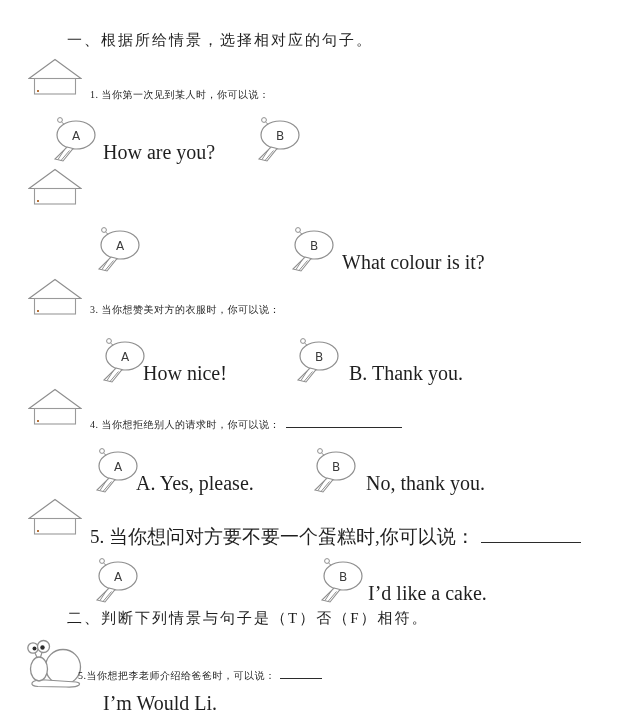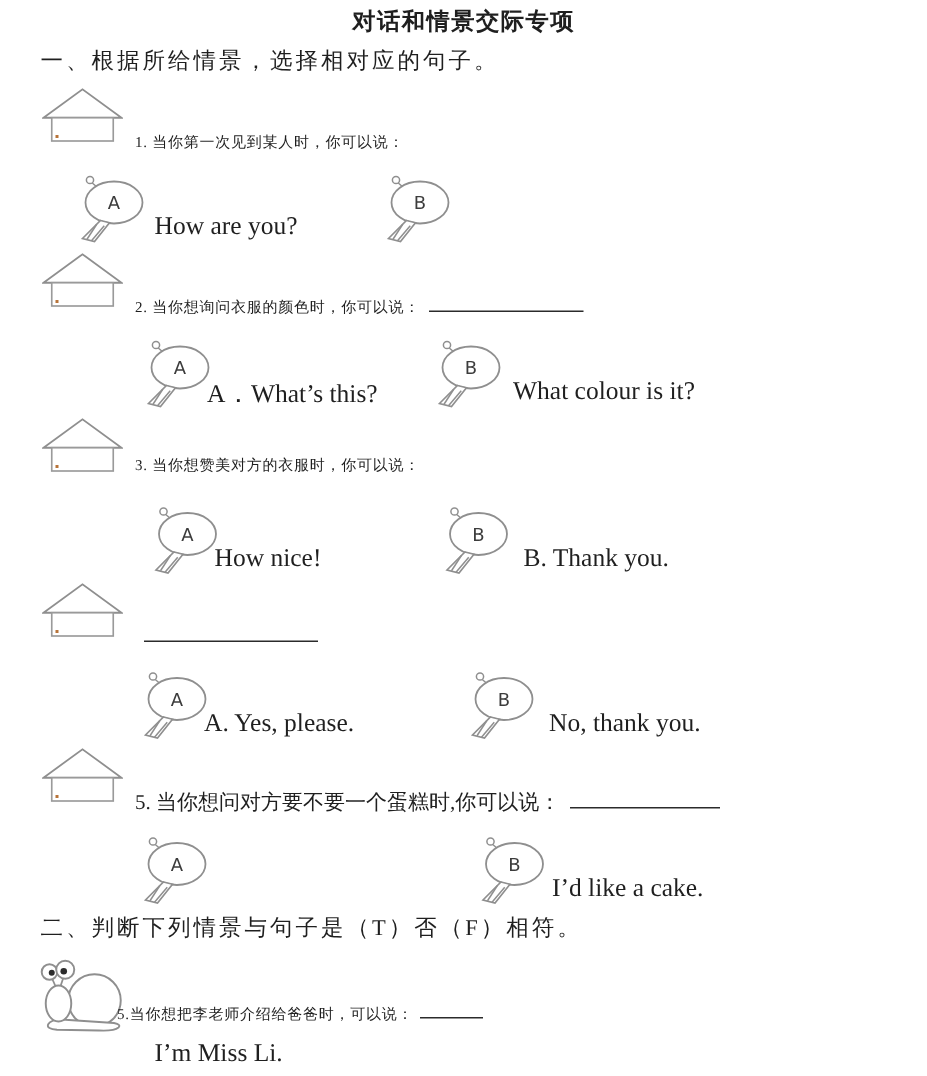--- a/index.html
+++ b/index.html
@@ -1,33 +1,32 @@
 <!DOCTYPE html>
 <html><head>
 <meta charset="utf-8">
 <style>
   html,body{margin:0;padding:0;background:#ffffff;}
   .page{position:relative;width:618px;height:717px;background:#ffffff;overflow:hidden;
         font-family:"Liberation Serif","DejaVu Serif",serif;color:#1f1f1f;}
   .abs{position:absolute;white-space:nowrap;}
   .title{font-weight:bold;font-size:15.5px;letter-spacing:1px;left:0;right:0;text-align:center;top:4px;}
-  .head{font-size:15px;letter-spacing:2px;}
+  .head{font-size:15px;letter-spacing:2px;margin-left:40px;}
   .cjk{font-size:10px;letter-spacing:0.5px;}
-  .cjk-tight{font-size:14px;letter-spacing:0;}
-  .en{font-size:17px;}
+  .cjk-tight{font-size:19px;letter-spacing:0;}
+  .en{font-size:20px;}
   .blank{display:inline-block;height:14px;border-bottom:1.4px solid #2b2b2b;margin-left:6px;}
   svg{display:block;}
   .bl-letter{font-family:"DejaVu Sans","Liberation Sans",sans-serif;font-size:12px;fill:#3c3c3c;}
 </style>
 </head>
 <body>
 
 <div class="page">
 
-  <div class="abs title">对话和情景交际专项</div>
 
   <div class="abs head" style="left:27px;top:31px">一、根据所给情景，选择相对应的句子。</div>
 
   <div class="abs" style="left:28px;top:58px">
     <svg width="54" height="38" viewBox="0 0 54 38">
       <polygon points="1,20.5 27,1.5 53,20.5" fill="#ffffff" stroke="#8f8f8f" stroke-width="1.2"></polygon>
       <rect x="6.5" y="20.5" width="41" height="15.5" fill="#ffffff" stroke="#9a9a9a" stroke-width="1.1"></rect>
       <rect x="9" y="32" width="2" height="2" fill="#b8743a" stroke="none"></rect>
     </svg>
   </div>
@@ -58,35 +57,31 @@
     </svg>
   </div>
 
   <div class="abs" style="left:28px;top:168px">
     <svg width="54" height="38" viewBox="0 0 54 38">
       <polygon points="1,20.5 27,1.5 53,20.5" fill="#ffffff" stroke="#8f8f8f" stroke-width="1.2"></polygon>
       <rect x="6.5" y="20.5" width="41" height="15.5" fill="#ffffff" stroke="#9a9a9a" stroke-width="1.1"></rect>
       <rect x="9" y="32" width="2" height="2" fill="#b8743a" stroke="none"></rect>
     </svg>
   </div>
-  <div class="abs cjk" style="left:90px;top:193px">
-    <span>2. 当你想询问衣服的颜色时，你可以说：</span><span class="blank" style="width:103px"></span>
-  </div>
   <div class="abs" style="left:94px;top:226px">
     <svg width="48" height="46" viewBox="0 0 48 46">
       <circle cx="10" cy="4" r="2.4" fill="#ffffff" stroke="#8f8f8f" stroke-width="1"></circle>
       <line x1="11.5" y1="6" x2="15" y2="9" stroke="#8f8f8f" stroke-width="1"></line>
       <ellipse cx="26" cy="19" rx="19" ry="14" fill="#ffffff" stroke="#8f8f8f" stroke-width="1.2"></ellipse>
       <polygon points="17,31 23,32.5 13,45 5,43" fill="#ffffff" stroke="#8f8f8f" stroke-width="1.1"></polygon>
       <line x1="14.5" y1="33.5" x2="8" y2="43.5" stroke="#8f8f8f" stroke-width="1"></line>
       <line x1="19.5" y1="34.5" x2="11" y2="44.5" stroke="#8f8f8f" stroke-width="1"></line>
       <text class="bl-letter" x="26" y="23.5" text-anchor="middle">A</text>
     </svg>
   </div>
-  <div class="abs en" style="left:138px;top:251px">A．What’s this?</div>
   <div class="abs" style="left:288px;top:226px">
     <svg width="48" height="46" viewBox="0 0 48 46">
       <circle cx="10" cy="4" r="2.4" fill="#ffffff" stroke="#8f8f8f" stroke-width="1"></circle>
       <line x1="11.5" y1="6" x2="15" y2="9" stroke="#8f8f8f" stroke-width="1"></line>
       <ellipse cx="26" cy="19" rx="19" ry="14" fill="#ffffff" stroke="#8f8f8f" stroke-width="1.2"></ellipse>
       <polygon points="17,31 23,32.5 13,45 5,43" fill="#ffffff" stroke="#8f8f8f" stroke-width="1.1"></polygon>
       <line x1="14.5" y1="33.5" x2="8" y2="43.5" stroke="#8f8f8f" stroke-width="1"></line>
       <line x1="19.5" y1="34.5" x2="11" y2="44.5" stroke="#8f8f8f" stroke-width="1"></line>
       <text class="bl-letter" x="26" y="23.5" text-anchor="middle">B</text>
     </svg>
@@ -129,21 +124,21 @@
   <div class="abs en" style="left:349px;top:362px">B. Thank you.</div>
 
   <div class="abs" style="left:28px;top:388px">
     <svg width="54" height="38" viewBox="0 0 54 38">
       <polygon points="1,20.5 27,1.5 53,20.5" fill="#ffffff" stroke="#8f8f8f" stroke-width="1.2"></polygon>
       <rect x="6.5" y="20.5" width="41" height="15.5" fill="#ffffff" stroke="#9a9a9a" stroke-width="1.1"></rect>
       <rect x="9" y="32" width="2" height="2" fill="#b8743a" stroke="none"></rect>
     </svg>
   </div>
   <div class="abs cjk" style="left:90px;top:413px">
-    <span class="blank" style="width:116px"></span>
+    <span>4. 当你想拒绝别人的请求时，你可以说：</span><span class="blank" style="width:116px"></span>
   </div>
   <div class="abs" style="left:92px;top:447px">
     <svg width="48" height="46" viewBox="0 0 48 46">
       <circle cx="10" cy="4" r="2.4" fill="#ffffff" stroke="#8f8f8f" stroke-width="1"></circle>
       <line x1="11.5" y1="6" x2="15" y2="9" stroke="#8f8f8f" stroke-width="1"></line>
       <ellipse cx="26" cy="19" rx="19" ry="14" fill="#ffffff" stroke="#8f8f8f" stroke-width="1.2"></ellipse>
       <polygon points="17,31 23,32.5 13,45 5,43" fill="#ffffff" stroke="#8f8f8f" stroke-width="1.1"></polygon>
       <line x1="14.5" y1="33.5" x2="8" y2="43.5" stroke="#8f8f8f" stroke-width="1"></line>
       <line x1="19.5" y1="34.5" x2="11" y2="44.5" stroke="#8f8f8f" stroke-width="1"></line>
       <text class="bl-letter" x="26" y="23.5" text-anchor="middle">A</text>
@@ -208,15 +203,15 @@
       <circle cx="17.5" cy="7.5" r="6" fill="#ffffff" stroke="#8f8f8f" stroke-width="1.3"></circle>
       <circle cx="8.5" cy="9.5" r="2" fill="#2c2c2c" stroke="none"></circle>
       <circle cx="16.5" cy="8.5" r="2.2" fill="#2c2c2c" stroke="none"></circle>
       <line x1="9" y1="14" x2="11" y2="18.5" stroke="#8f8f8f" stroke-width="1.2"></line>
       <line x1="16" y1="13.5" x2="14.5" y2="18" stroke="#8f8f8f" stroke-width="1.2"></line>
     </svg>
   </div>
   <div class="abs cjk" style="left:78px;top:664px">
     <span>5.当你想把李老师介绍给爸爸时，可以说：</span><span class="blank" style="width:42px;margin-left:4px"></span>
   </div>
-  <div class="abs en" style="left:103px;top:692px">I’m Miss Li.</div>
+  <div class="abs en" style="left:103px;top:692px">I’m Would Li.</div>
 
 </div>
 
 </body></html>

